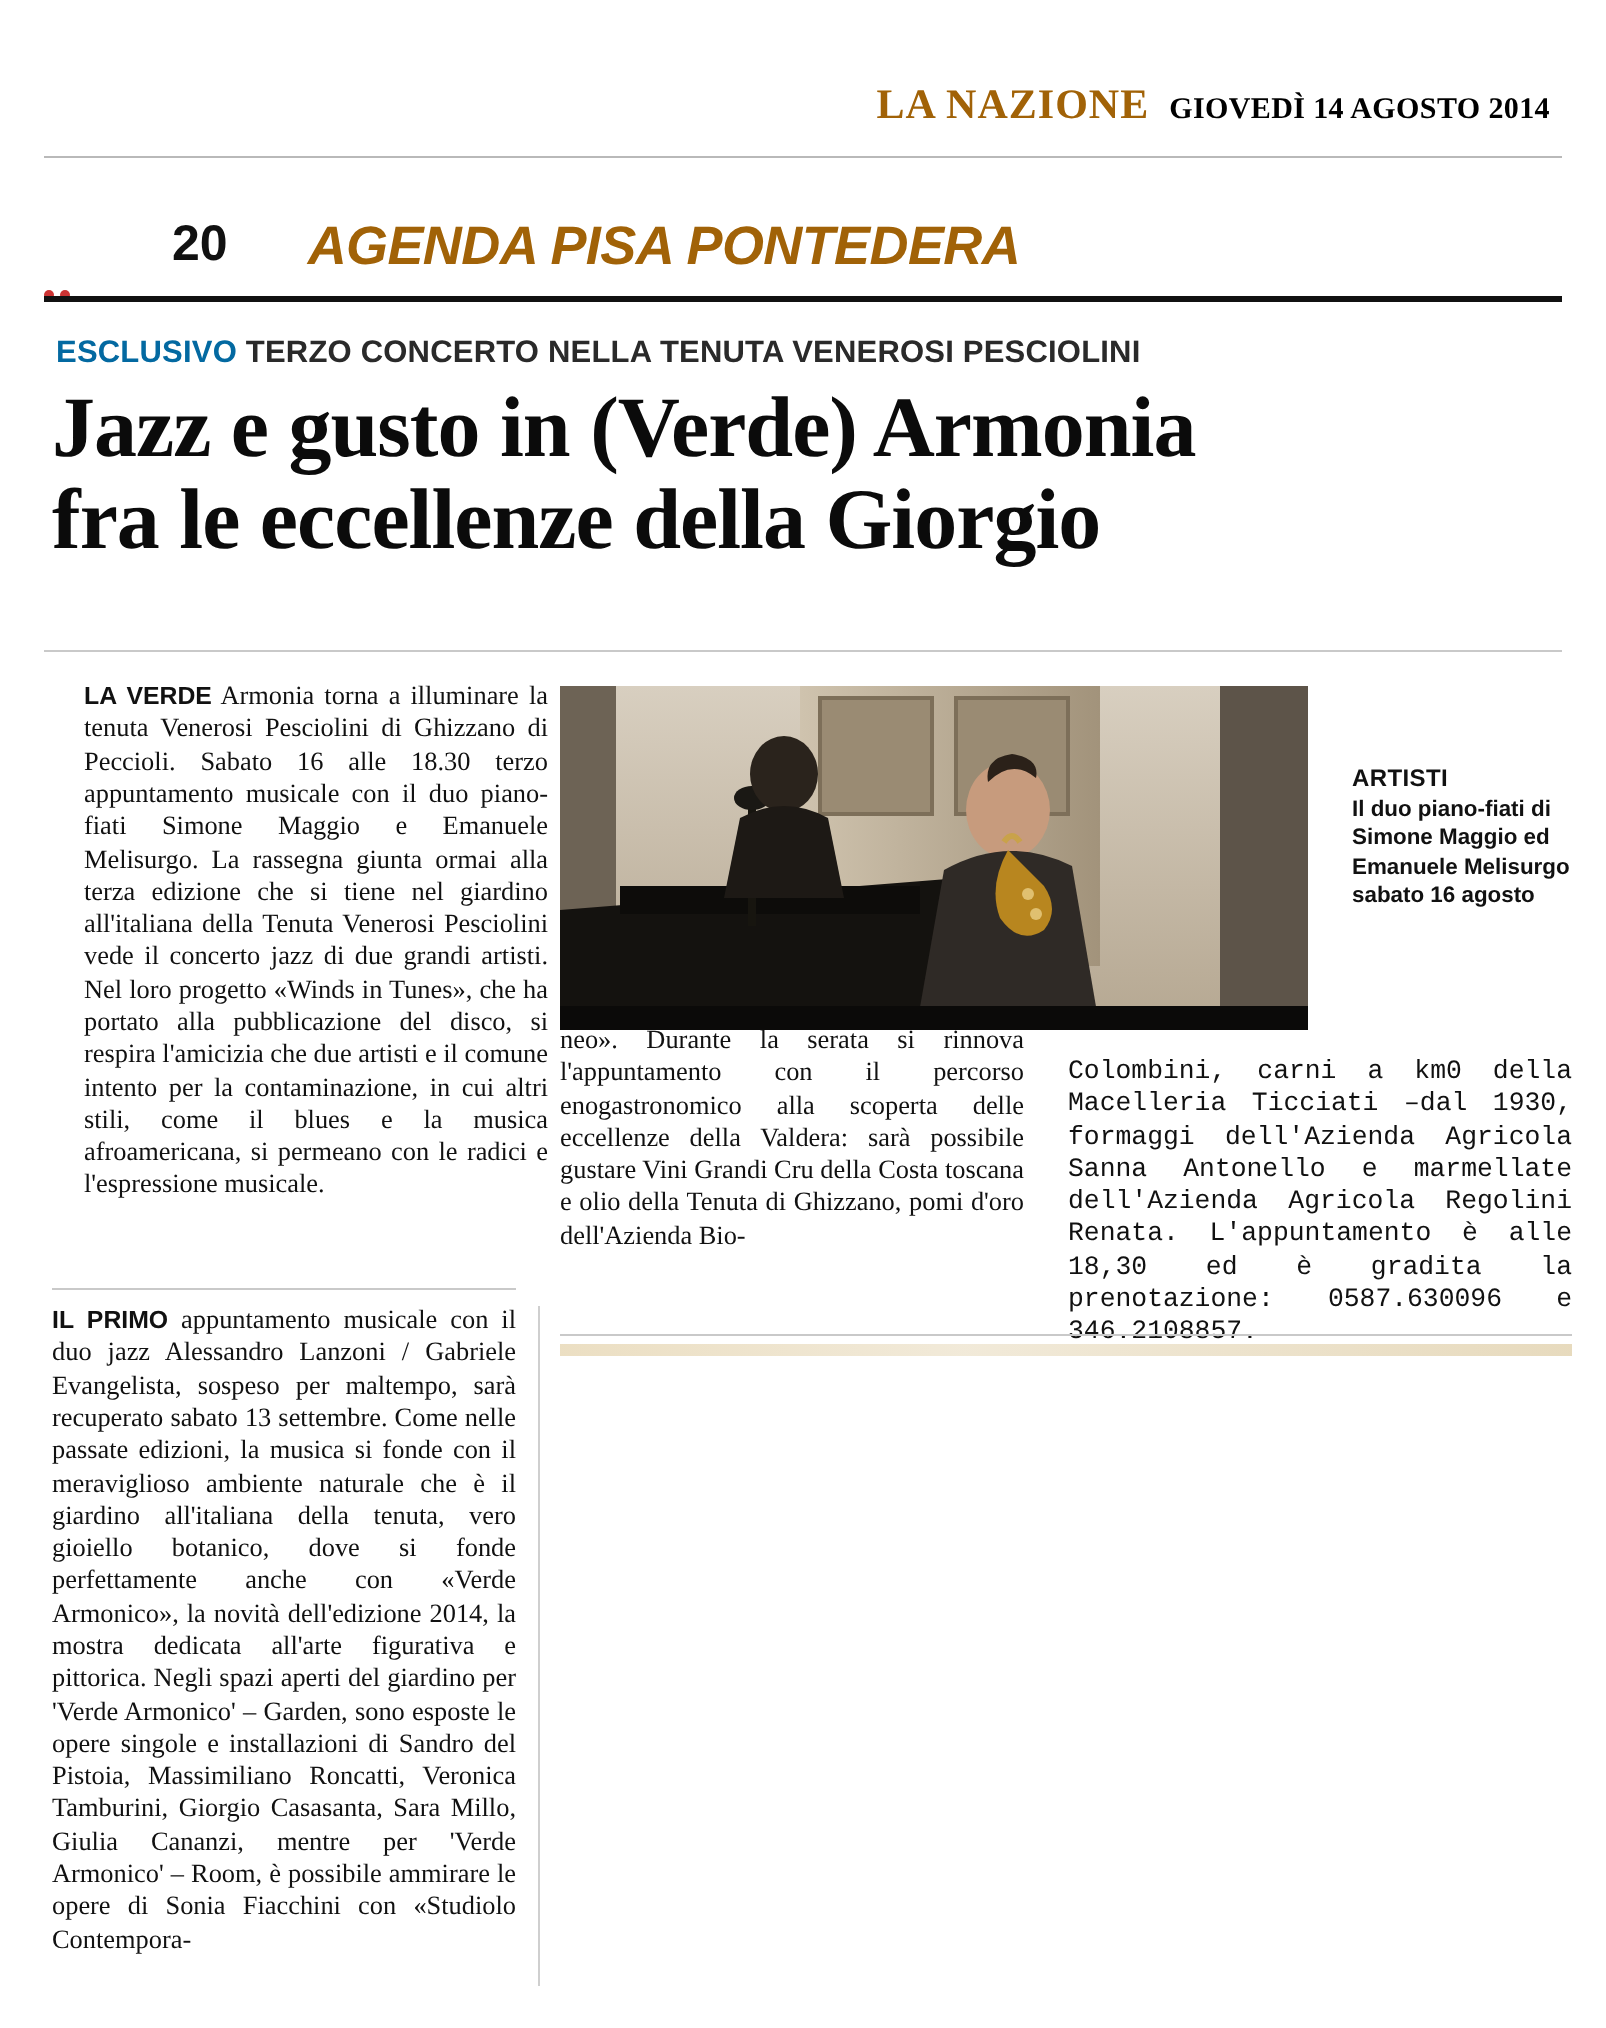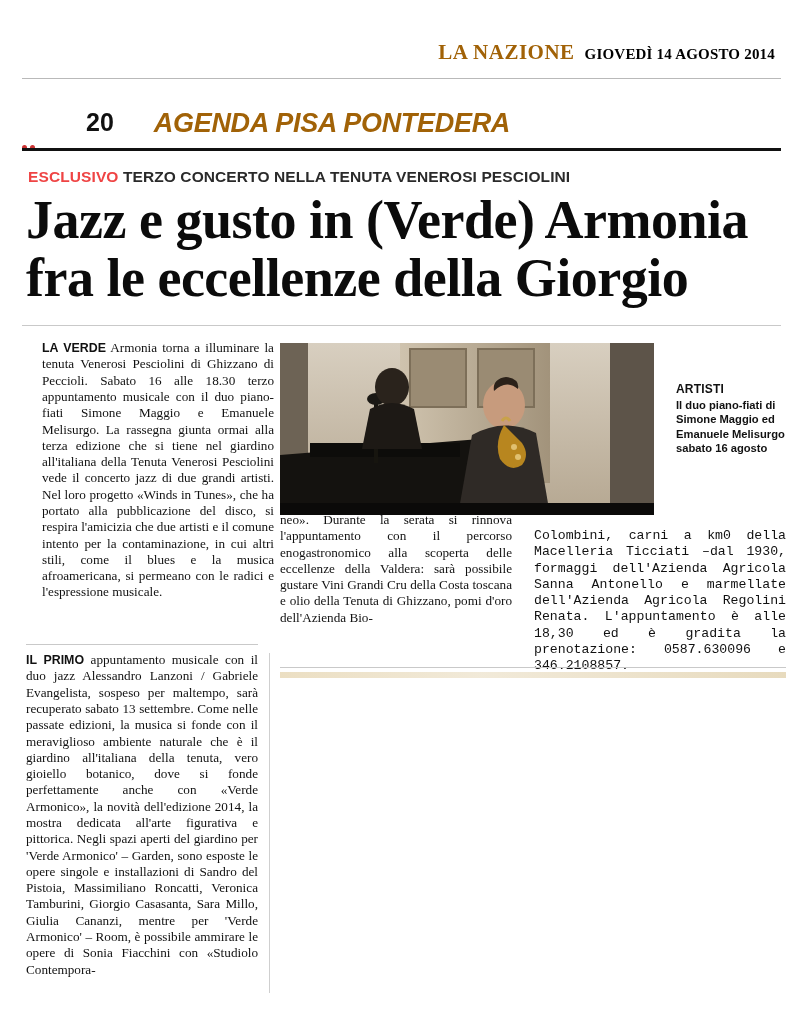--- a/index.html
+++ b/index.html
@@ -110,32 +110,32 @@
     position: absolute;
     left: 28px;
     top: 168px;
     font-family: "Liberation Sans", sans-serif;
     font-weight: bold;
     font-size: 15.5px;
     letter-spacing: 0.1px;
     color: #2a2a2a;
   }
   .kicker .excl {
-    color: #ef4444;
+    color: #0369a1;
   }
 
   
   .headline {
     position: absolute;
     left: 26px;
     top: 192px;
     right: 26px;
     font-family: "Liberation Serif", serif;
     font-weight: bold;
-    font-size: 54px;
+    font-size: 43px;
     line-height: 1.07;
     letter-spacing: -0.5px;
     color: #0b0b0b;
   }
   .headline div { white-space: nowrap; }
 
   .rule-under-headline {
     position: absolute;
     left: 22px;
     right: 22px;

